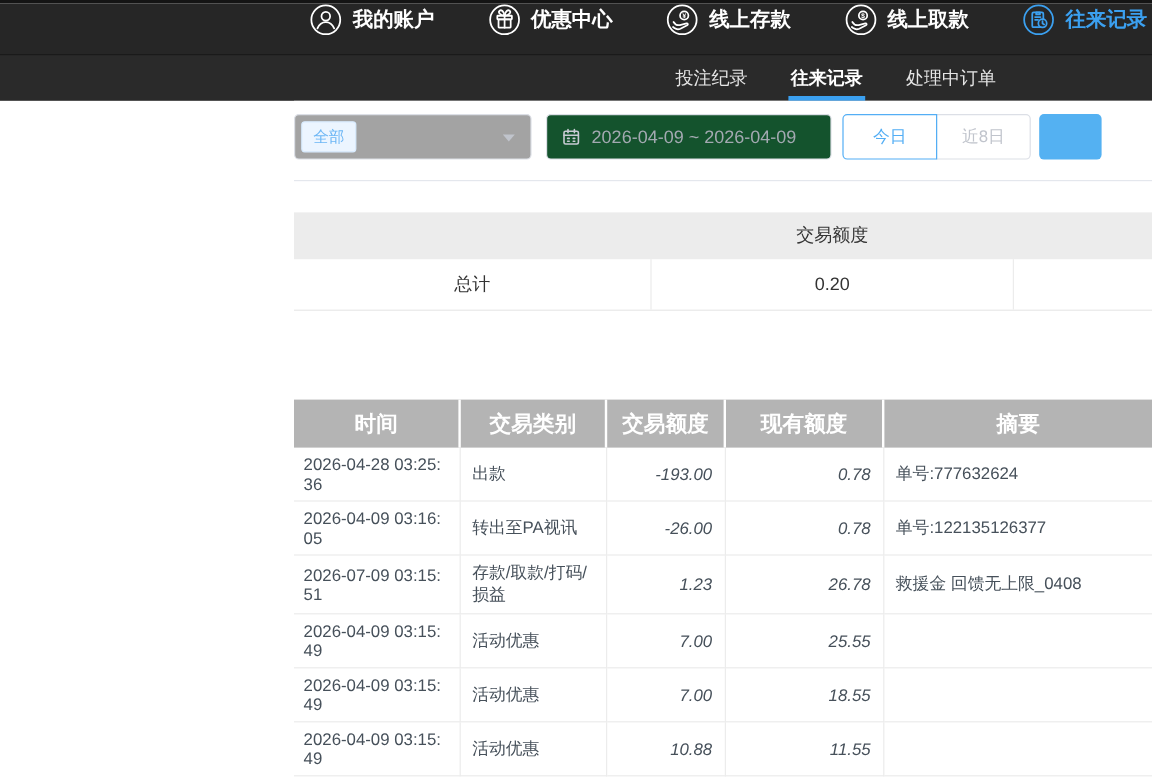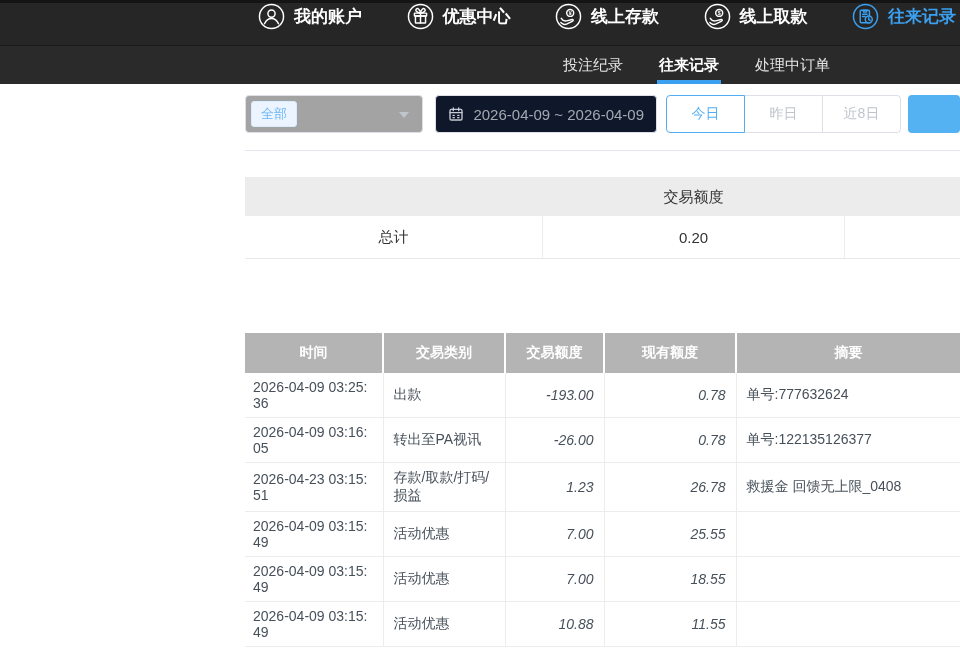--- a/index.html
+++ b/index.html
@@ -31,21 +31,21 @@
   .content{position:absolute;left:245px;top:84px;right:0;bottom:0;background:#fff;overflow:hidden;}
   .filter-row{display:flex;align-items:center;margin-top:11px;}
   .dropdown{width:198px;height:38px;border:1px solid var(--control-border);border-radius:4px;
     position:relative;display:flex;align-items:center;padding:0 30px 0 5px;cursor:pointer;background:#a3a3a3;}
   .tag{background:var(--tag-bg);border:1px solid var(--tag-border);color:var(--tag-text);
     font-size:13px;padding:3px 9px;border-radius:3px;}
   .dd-arrow{position:absolute;right:13px;top:16px;width:0;height:0;
     border-left:5px solid transparent;border-right:5px solid transparent;border-top:6px solid var(--muted);}
   .datefield{width:238px;height:38px;border:1px solid var(--control-border);border-radius:4px;
     margin-left:12px;display:flex;align-items:center;gap:9px;padding:0 12px;cursor:pointer;
-    color:#a3a9b1;font-size:15px;background:#0f172a;white-space:nowrap;}
+    color:#a3a9b1;font-size:15px;background:#14532d;white-space:nowrap;}
   .btn-group{display:flex;margin-left:9px;}
   .qbtn{width:79px;height:38px;background:#fff;border:1px solid var(--control-border);
     color:var(--muted);font-size:14px;display:flex;align-items:center;justify-content:center;
     cursor:pointer;margin-left:-1px;position:relative;}
   .qbtn:first-child{border-radius:4px 0 0 4px;margin-left:0;}
   .qbtn:last-child{border-radius:0 4px 4px 0;}
   .qbtn.active{border-color:var(--active-btn);color:var(--active-btn);z-index:1;}
   .search-btn{width:52px;height:38px;margin-left:7px;background:var(--search-btn);
     border:none;border-radius:4px;cursor:pointer;flex:0 0 auto;}
   .separator{height:1px;background:#e4e7ed;margin-top:17px;}
@@ -56,21 +56,21 @@
     color:#333;font-size:15px;}
   .sum-body{height:43px;display:flex;border-bottom:1px solid #e8e8e8;}
   .sum-cell{display:flex;align-items:center;justify-content:center;font-size:15px;color:#333;}
   .sum-c1{width:297px;}
   .sum-c2{width:303px;border-left:1px solid var(--border-light);border-right:1px solid var(--border-light);}
   .sum-c3{flex:1;}
   
   .txn-table{margin-top:74px;width:715px;border-collapse:collapse;table-layout:fixed;}
   .txn-table col.w0{width:138px}.txn-table col.w1{width:122px}.txn-table col.w2{width:99px}
   .txn-table col.w3{width:132px}
-  .txn-table th{height:40px;background:var(--table-header-bg);color:#fff;font-size:14px;
+  .txn-table th{height:40px;background:var(--table-header-bg);color:#fff;font-size:18px;
     font-weight:bold;text-align:center;border-right:2px solid #fff;}
   .txn-table th:last-child{border-right:none;}
   .txn-table td{height:40px;padding:6px 10px;font-size:14px;color:var(--body-text);
     border-bottom:1px solid var(--border-light);border-right:1px solid var(--border-light);
     vertical-align:middle;word-break:break-all;}
   .txn-table td:last-child{border-right:none;}
   .txn-table td.c-time{padding-left:8px;}
   .txn-table td.c-amount,.txn-table td.c-balance{text-align:right;font-style:italic;}
 </style>
 </head>
@@ -154,23 +154,20 @@
         <rect x="3" y="5" width="18" height="16" rx="2"></rect>
         <path d="M3 10h18M8 3v4M16 3v4"></path>
         <path d="M7.5 14h2M14.5 14h2M7.5 17.5h2M14.5 17.5h2"></path>
       </svg>
       <span>2026-04-09 ~ 2026-04-09</span>
     </div>
 
     <div class="btn-group">
       <div class="qbtn active">
         <span>今日</span>
-      </div>
-      <div class="qbtn">
-        <span>昨日</span>
       </div>
       <div class="qbtn">
         <span>近8日</span>
       </div>
     </div>
 
     <button class="search-btn"></button>
   </div>
 
   <div class="separator"></div>
@@ -198,35 +195,35 @@
       <tr>
         <th>时间</th>
         <th>交易类别</th>
         <th>交易额度</th>
         <th>现有额度</th>
         <th>摘要</th>
       </tr>
     </thead>
     <tbody>
         <tr>
-          <td class="c-time">2026-04-09 03:25:36</td>
+          <td class="c-time">2026-04-28 03:25:36</td>
           <td class="c-type">出款</td>
           <td class="c-amount">-193.00</td>
           <td class="c-balance">0.78</td>
           <td class="c-summary">单号:777632624</td>
         </tr>
         <tr>
           <td class="c-time">2026-04-09 03:16:05</td>
           <td class="c-type">转出至PA视讯</td>
           <td class="c-amount">-26.00</td>
           <td class="c-balance">0.78</td>
           <td class="c-summary">单号:122135126377</td>
         </tr>
         <tr>
-          <td class="c-time">2026-04-23 03:15:51</td>
+          <td class="c-time">2026-07-09 03:15:51</td>
           <td class="c-type">存款/取款/打码/损益</td>
           <td class="c-amount">1.23</td>
           <td class="c-balance">26.78</td>
           <td class="c-summary">救援金 回馈无上限_0408</td>
         </tr>
         <tr>
           <td class="c-time">2026-04-09 03:15:49</td>
           <td class="c-type">活动优惠</td>
           <td class="c-amount">7.00</td>
           <td class="c-balance">25.55</td>

